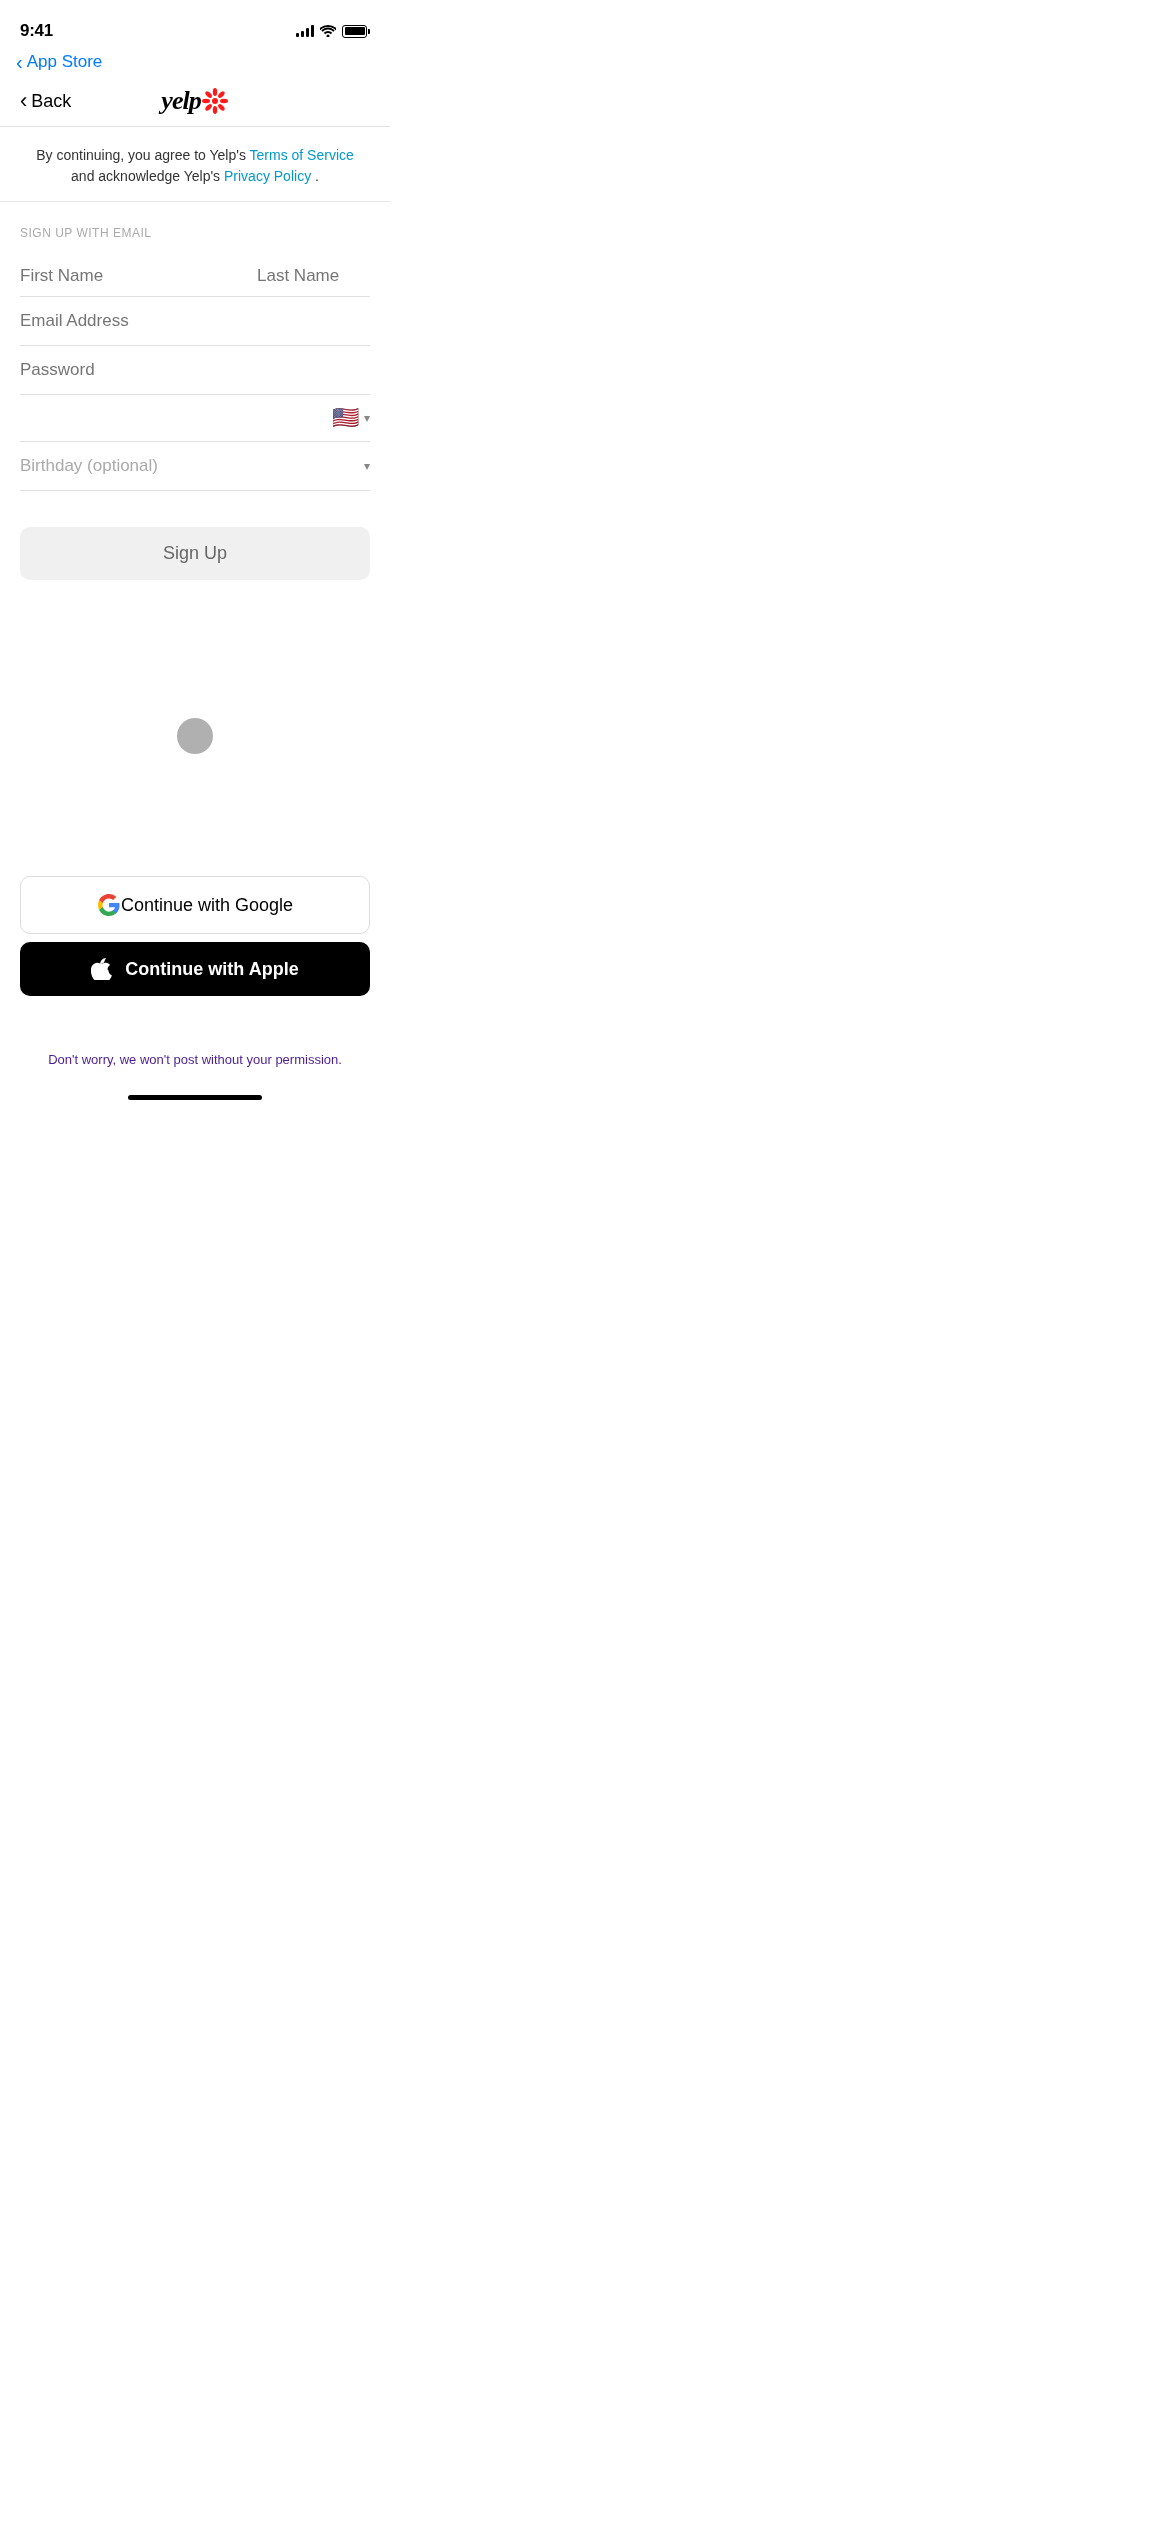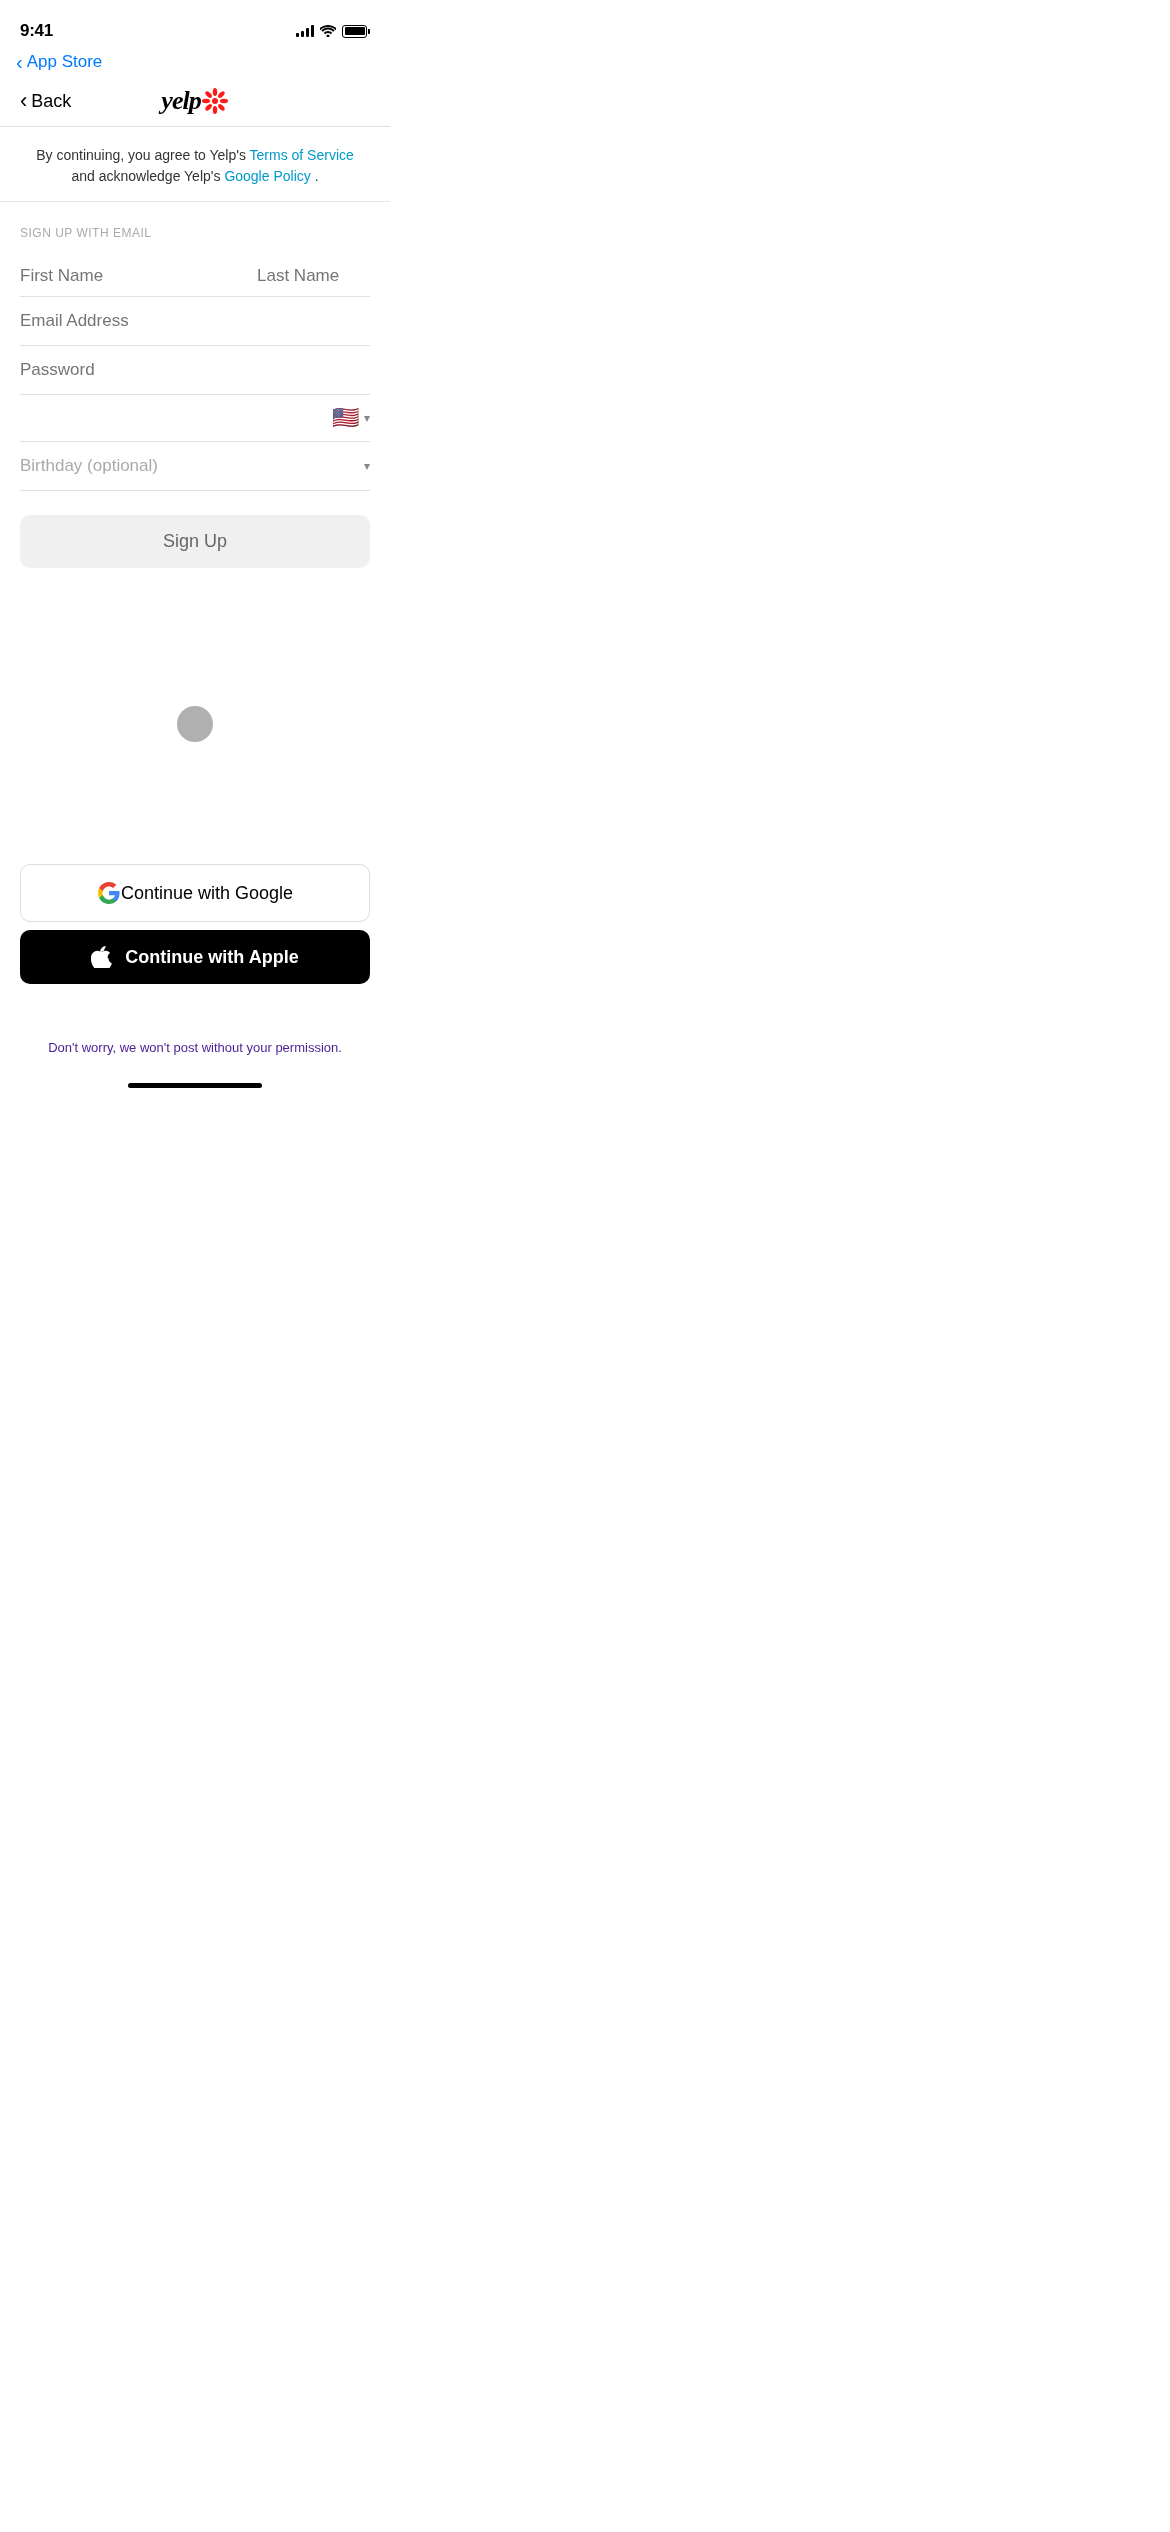--- a/index.html
+++ b/index.html
@@ -249,21 +249,21 @@
     .signup-btn {
       width: 100%;
       padding: 16px;
       background: #f0f0f0;
       border: none;
       border-radius: 10px;
       font-size: 18px;
       font-weight: 500;
       color: #666;
       cursor: pointer;
-      margin-top: 24px;
+      margin-top: 36px;
       margin-bottom: 16px;
     }
 
     
     .mid-section {
       display: flex;
       flex-direction: column;
       align-items: center;
       justify-content: center;
       padding: 40px 0 40px;
@@ -391,21 +391,21 @@
         <ellipse cx="14" cy="5" rx="2.2" ry="4" fill="#FF1A1A" transform="rotate(315 14 14)"></ellipse>
       </g>
     </svg>
   </div>
 </div>
 
 <div class="terms-notice">
   <span>By continuing, you agree to Yelp's</span>
   <a class="terms-link">Terms of Service</a>
   <span>and acknowledge Yelp's</span>
-  <a class="terms-link">Google Policy</a>
+  <a class="terms-link">Privacy Policy</a>
   <span>.</span>
 </div>
 
 <div class="form-section">
   <div class="section-label">SIGN UP WITH EMAIL</div>
 
   
   <div class="name-row">
     <input class="name-field" type="text" placeholder="First Name" style="">
     <div class="name-divider"></div>

